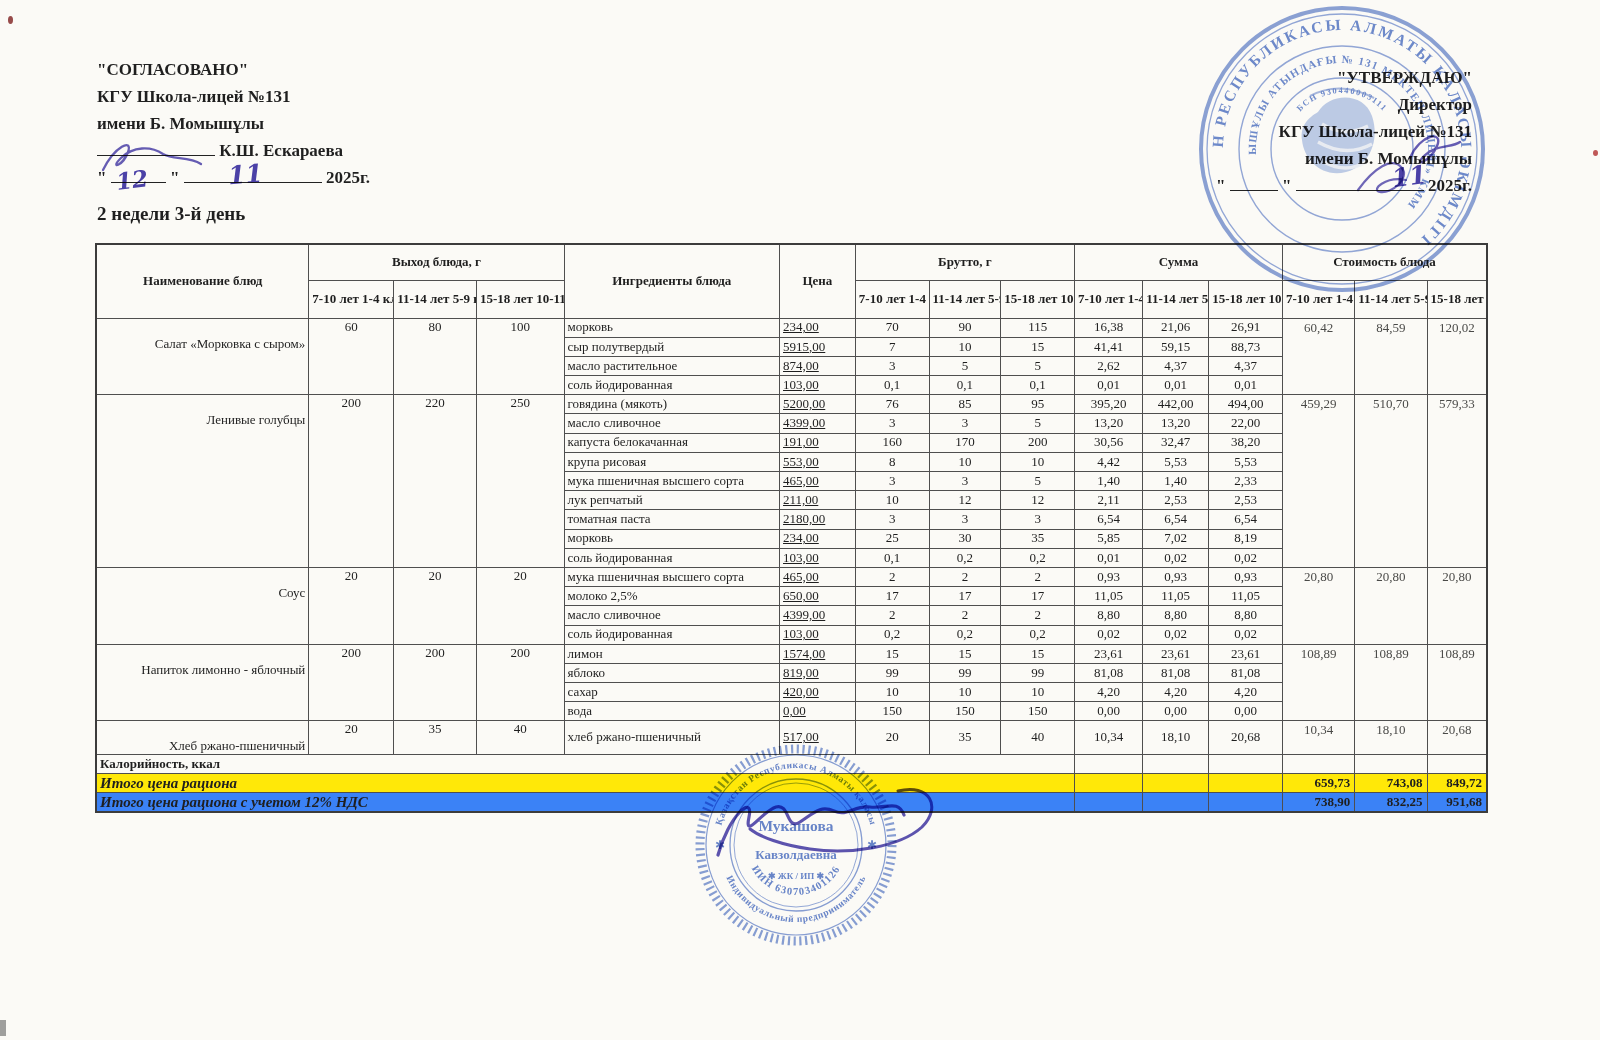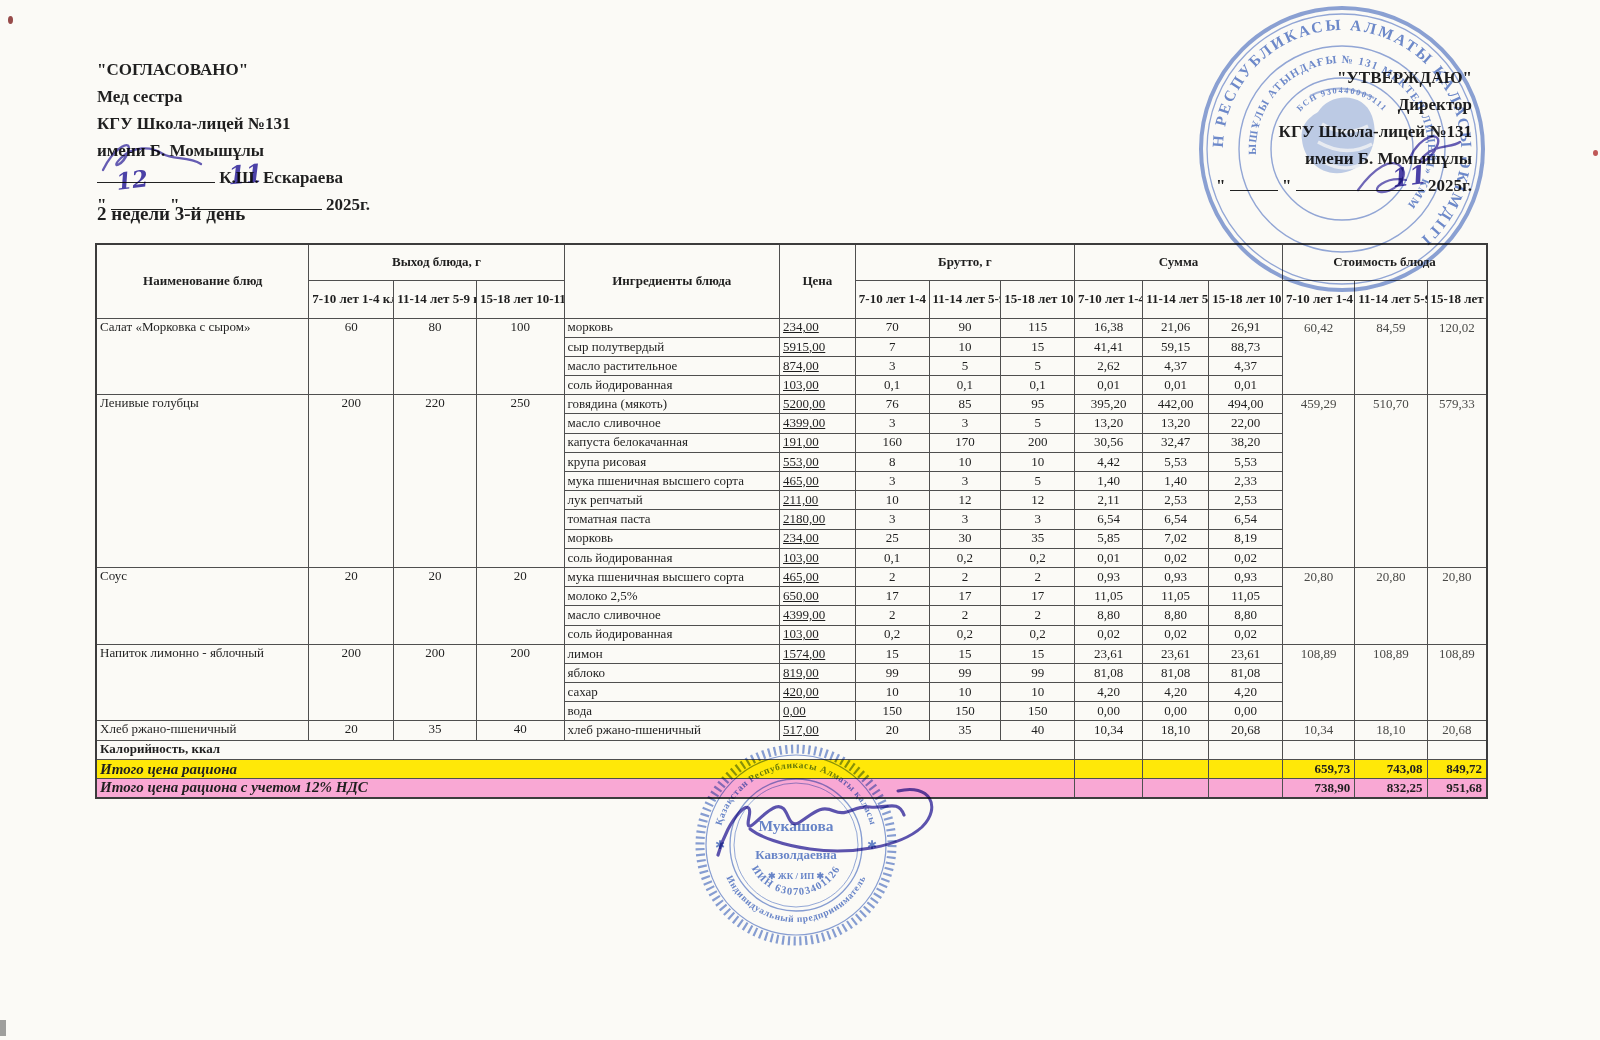--- a/index.html
+++ b/index.html
@@ -18,21 +18,21 @@
   .menu th,.menu td{border:1px solid #4f4f4f;padding:0 3px;overflow:hidden;white-space:nowrap;
         font-size:13px;line-height:1.12;}
   .menu thead tr.gr{height:36px;}
   .menu thead tr.sub{height:38px;}
   .menu th{font-weight:bold;text-align:center;}
   .th-main{font-size:13px;}
   .th-sub{font-size:11.5px;white-space:pre-line;line-height:1.3;}
   .menu tbody tr{height:19.2px;}
   tr.cal-row{height:22px;}
   tr.total-row{height:19.5px;}
-  td.dish-name{text-align:left;vertical-align:top;padding-top:1px;}
+  td.dish-name{text-align:right;vertical-align:top;padding-top:18px;}
   td.portion{text-align:center;vertical-align:top;padding-top:1px;}
   td.ing{text-align:left;}
   td.price{text-align:left;padding-right:5px;text-decoration:underline;}
   td.brutto,td.sum{text-align:center;}
   td.cost{text-align:center;vertical-align:top;padding-top:2px;color:#4a4a48;}
   td.cal-label{font-weight:bold;text-align:left;}
   td.total-label{font-weight:bold;font-style:italic;text-align:left;font-size:15px;}
   td.total-val{font-weight:bold;text-align:right;padding-right:4px;margin-left:12px;}
   
   .footer-line{position:absolute;left:475px;top:820px;font-size:17px;z-index:2;white-space:nowrap;}
@@ -44,21 +44,20 @@
         color:#4c42ad;mix-blend-mode:multiply;}
   .speck{position:absolute;border-radius:50%;z-index:6;}
 </style>
 </head>
 <body>
 
 <div class="page">
 
   <div class="hdr hdr-left">
     <div>"СОГЛАСОВАНО"</div>
-    <div>Мед сестра</div>
     <div>КГУ Школа-лицей №131</div>
     <div>имени Б. Момышұлы</div>
     <div>
       <span class="ul" style="width:118px"></span>
       <span>К.Ш. Ескараева</span>
     </div>
     <div>
       <span>"</span>
       <span class="ul" style="width:55px"></span>
       <span>"</span>
@@ -406,21 +405,21 @@
           </tr>
           <tr class="total-row" style="background: rgb(255, 232, 8);">
             <td class="total-label" colspan="9">Итого цена рациона</td>
             <td></td>
             <td></td>
             <td></td>
             <td class="total-val">659,73</td>
             <td class="total-val">743,08</td>
             <td class="total-val">849,72</td>
           </tr>
-          <tr class="total-row" style="background: #f9a8d4;">
+          <tr class="total-row" style="background: #3b82f6;">
             <td class="total-label" colspan="9">Итого цена рациона с учетом 12% НДС</td>
             <td></td>
             <td></td>
             <td></td>
             <td class="total-val">738,90</td>
             <td class="total-val">832,25</td>
             <td class="total-val">951,68</td>
           </tr>
         </tbody>
     </table>

